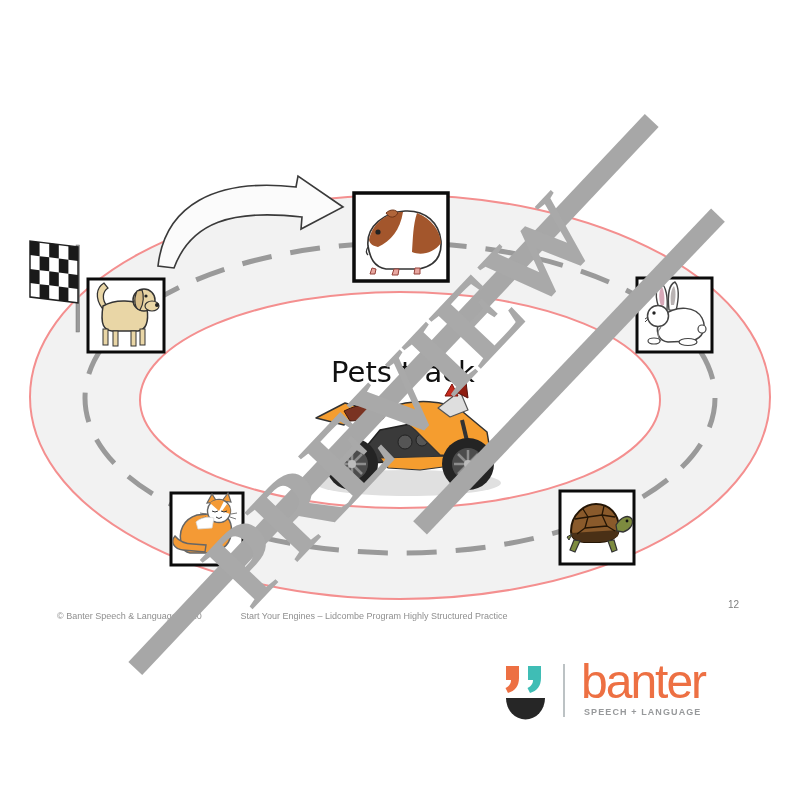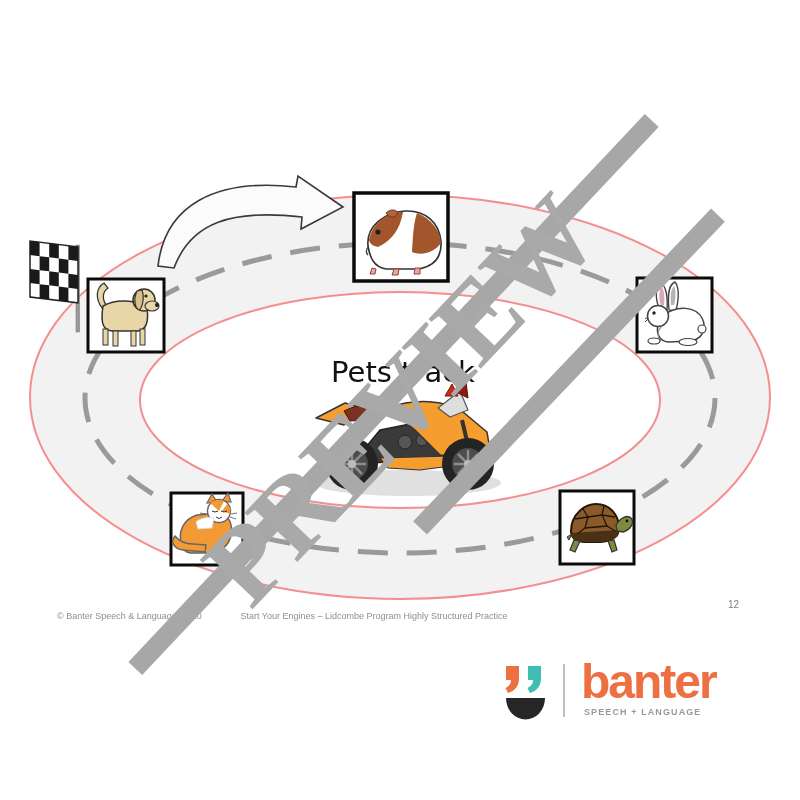--- a/index.html
+++ b/index.html
@@ -13,21 +13,21 @@
   .wm-bar1{width:753px;left:17px;top:385px;transform:rotate(-46.7deg);}
   .wm-bar2{width:432px;left:353px;top:362px;transform:rotate(-46.4deg);}
   .wm-text-wrap{position:absolute;left:0;top:0;width:800px;height:800px;display:flex;
                 align-items:center;justify-content:center;transform:rotate(-46.5deg);z-index:5;
                 pointer-events:none;}
   .wm-text{font-family:"Liberation Serif", serif;font-weight:bold;font-size:110px;
            letter-spacing:-2px;color:#a9a9a9;}
   .logo{position:absolute;left:505px;top:662px;z-index:3;}
   .logo-mark{position:absolute;left:0;top:2px;}
   .logo-divider{position:absolute;left:58px;top:2px;width:2px;height:53px;background:#bcc2c4;}
-  .logo-name{position:absolute;left:76px;top:-8px;font-size:48px;font-weight:bold;
+  .logo-name{position:absolute;left:76px;top:-8px;font-size:48px;font-weight:normal;
              letter-spacing:-2px;color:#ed7043;}
   .logo-tagline{position:absolute;left:79px;top:45px;font-size:9px;font-weight:bold;
                 letter-spacing:1.1px;color:#97999b;white-space:nowrap;text-align:right;}
 </style>
 </head>
 <body>
 
 <div class="canvas">
 
   <svg class="scene" width="800" height="800" viewBox="0 0 800 800">

